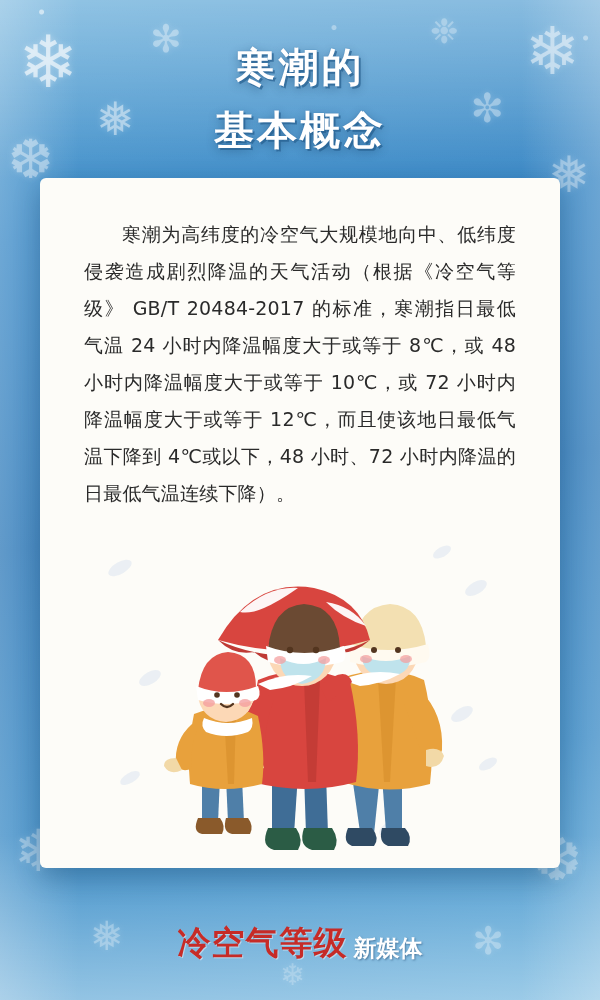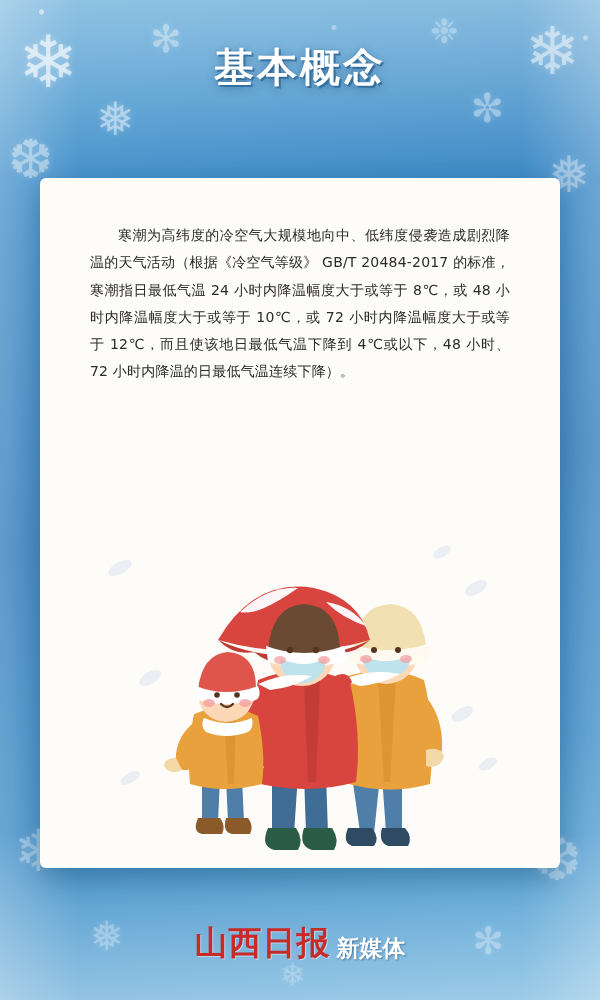--- a/index.html
+++ b/index.html
@@ -99,26 +99,26 @@
     border-radius: 6px;
     box-shadow: 0 10px 26px rgba(18,52,86,.30);
     z-index: 4;
     overflow: hidden;
   }
   .card-body {
     padding: 28px 34px 0 34px;
   }
   .paragraph {
     font-family: "DejaVu Sans", "Liberation Sans", sans-serif;
-    font-size: 14px;
+    font-size: 19px;
     line-height: 1.95;
     color: #2a2a2a;
     text-indent: 2em;
     text-align: justify;
-    margin: 16px;
+    margin: 10px;
     letter-spacing: .2px;
   }
 
   
   .illustration {
     position: absolute;
     left: 0; right: 0;
     bottom: 10px;
     height: 330px;
   }
@@ -175,20 +175,21 @@
     <span class="flake" style="left:430px; top:14px;  font-size:34px; opacity:.5;">❉</span>
 
     <span class="flake" style="left:14px;  bottom:120px; font-size:58px; opacity:.55;">❄</span>
     <span class="flake" style="left:90px;  bottom:44px;  font-size:40px; opacity:.5;">❅</span>
     <span class="flake" style="right:18px; bottom:110px; font-size:60px; opacity:.55;">❆</span>
     <span class="flake" style="right:96px; bottom:40px;  font-size:38px; opacity:.5;">✻</span>
     <span class="flake" style="left:280px; bottom:10px;  font-size:30px; opacity:.4;">❄</span>
   </div>
 
   <div class="title-block">
+    <div class="title-line">寒潮的</div>
     <div class="title-line second">基本概念</div>
   </div>
 
   <div class="card">
     <div class="card-body">
       <p class="paragraph">寒潮为高纬度的冷空气大规模地向中、低纬度侵袭造成剧烈降温的天气活动（根据《冷空气等级》 GB/T 20484-2017 的标准，寒潮指日最低气温 24 小时内降温幅度大于或等于 8℃，或 48 小时内降温幅度大于或等于 10℃，或 72 小时内降温幅度大于或等于 12℃，而且使该地日最低气温下降到 4℃或以下，48 小时、72 小时内降温的日最低气温连续下降）。</p>
     </div>
 
     <div class="illustration">
       <svg width="420" height="330" viewBox="0 0 420 330" xmlns="http://www.w3.org/2000/svg" role="img">
@@ -296,18 +297,18 @@
           <ellipse cx="155" cy="175" rx="6" ry="4" fill="#f4a0a0" opacity=".8"></ellipse>
 
           <path d="M114 190 q24 10 48 0 q2 10 -4 14 q-22 8 -42 0 q-6 -6 -2 -14 z" fill="#ffffff"></path>
         </g>
       </svg>
     </div>
   </div>
 
   <div class="footer">
     <span class="footer-inner">
-      <span class="brand-mark">山西日报</span>
+      <span class="brand-mark">冷空气等级</span>
       <span class="brand-sub">新媒体</span>
     </span>
   </div>
 
 </div>
 
 </body></html>

